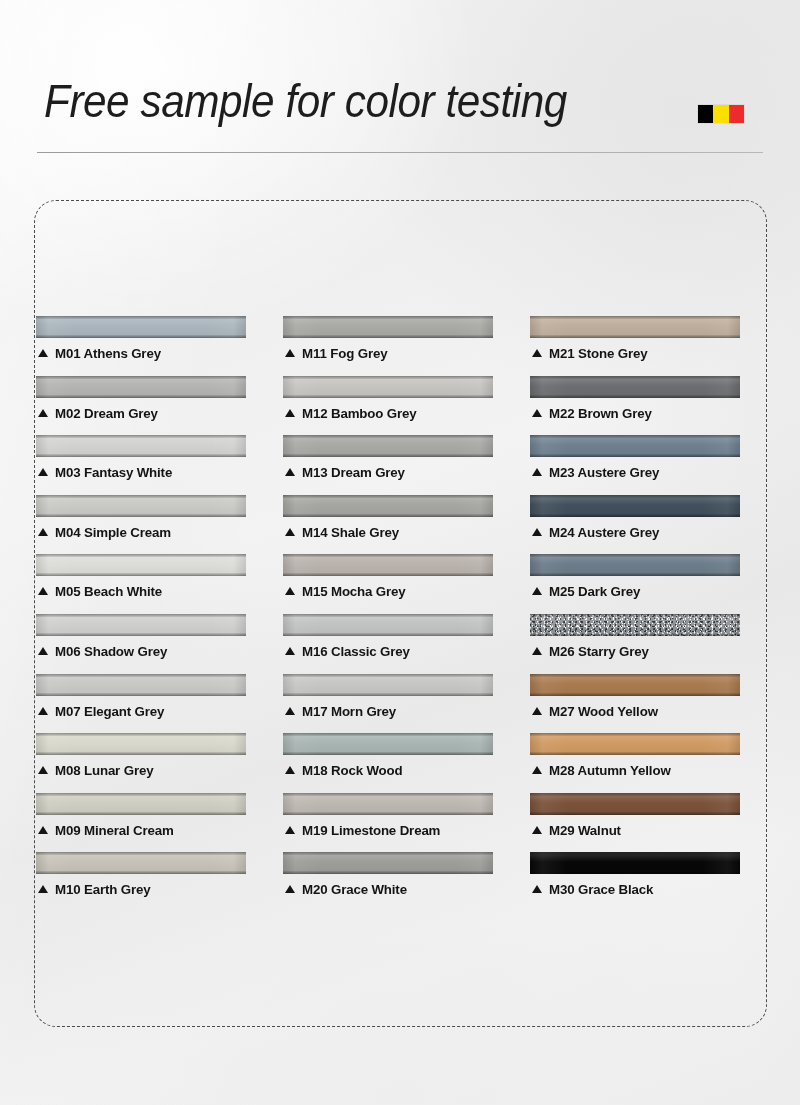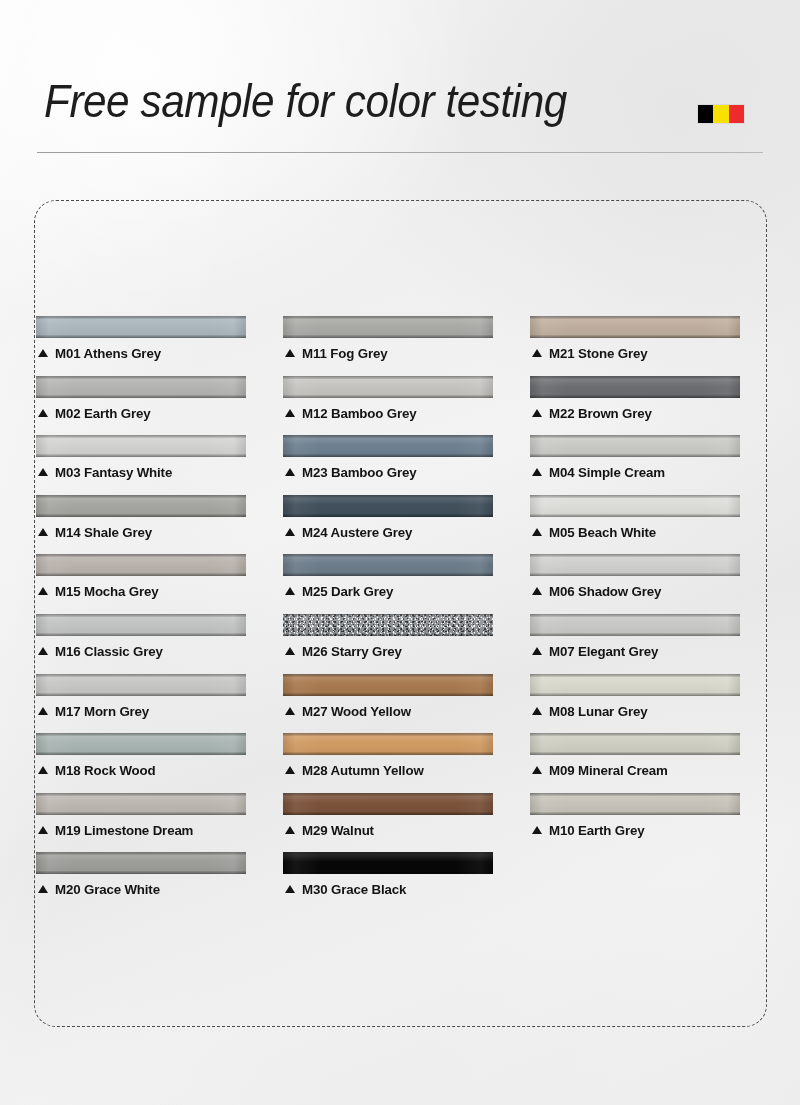--- a/index.html
+++ b/index.html
@@ -242,21 +242,21 @@
       </div>
       <div class="cell">
         <div class="swatch">
           <div class="fill" style="background-color: rgb(180, 180, 178);"></div>
           <div class="edge-top"></div>
           <div class="edge-bot"></div>
           <div class="sheen"></div>
         </div>
         <div class="label">
           <span class="tri"></span>
-          <span class="label-text">M02 Earth Grey</span>
+          <span class="label-text">M02 Dream Grey</span>
         </div>
       </div>
       <div class="cell">
         <div class="swatch">
           <div class="fill" style="background-color: rgb(198, 196, 192);"></div>
           <div class="edge-top"></div>
           <div class="edge-bot"></div>
           <div class="sheen"></div>
         </div>
         <div class="label">
@@ -283,28 +283,40 @@
           <div class="edge-bot"></div>
           <div class="sheen"></div>
         </div>
         <div class="label">
           <span class="tri"></span>
           <span class="label-text">M03 Fantasy White</span>
         </div>
       </div>
       <div class="cell">
         <div class="swatch">
+          <div class="fill" style="background-color: rgb(168, 168, 165);"></div>
+          <div class="edge-top"></div>
+          <div class="edge-bot"></div>
+          <div class="sheen"></div>
+        </div>
+        <div class="label">
+          <span class="tri"></span>
+          <span class="label-text">M13 Dream Grey</span>
+        </div>
+      </div>
+      <div class="cell">
+        <div class="swatch">
           <div class="fill" style="background-color: rgb(110, 128, 144);"></div>
           <div class="edge-top"></div>
           <div class="edge-bot"></div>
           <div class="sheen"></div>
         </div>
         <div class="label">
           <span class="tri"></span>
-          <span class="label-text">M23 Bamboo Grey</span>
+          <span class="label-text">M23 Austere Grey</span>
         </div>
       </div>
       <div class="cell">
         <div class="swatch">
           <div class="fill" style="background-color: rgb(201, 201, 197);"></div>
           <div class="edge-top"></div>
           <div class="edge-bot"></div>
           <div class="sheen"></div>
         </div>
         <div class="label">

